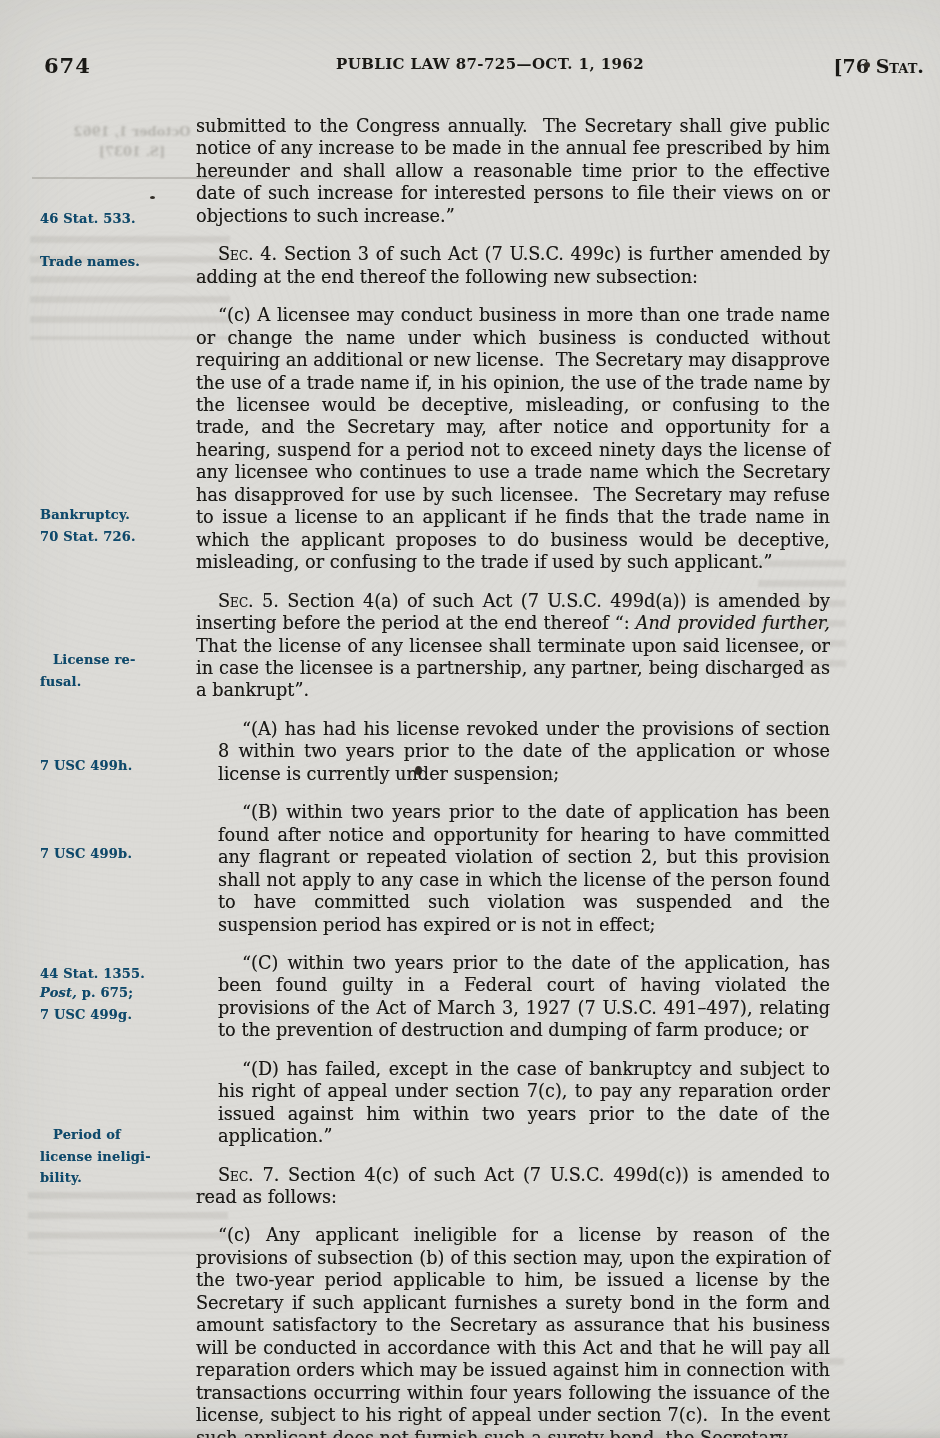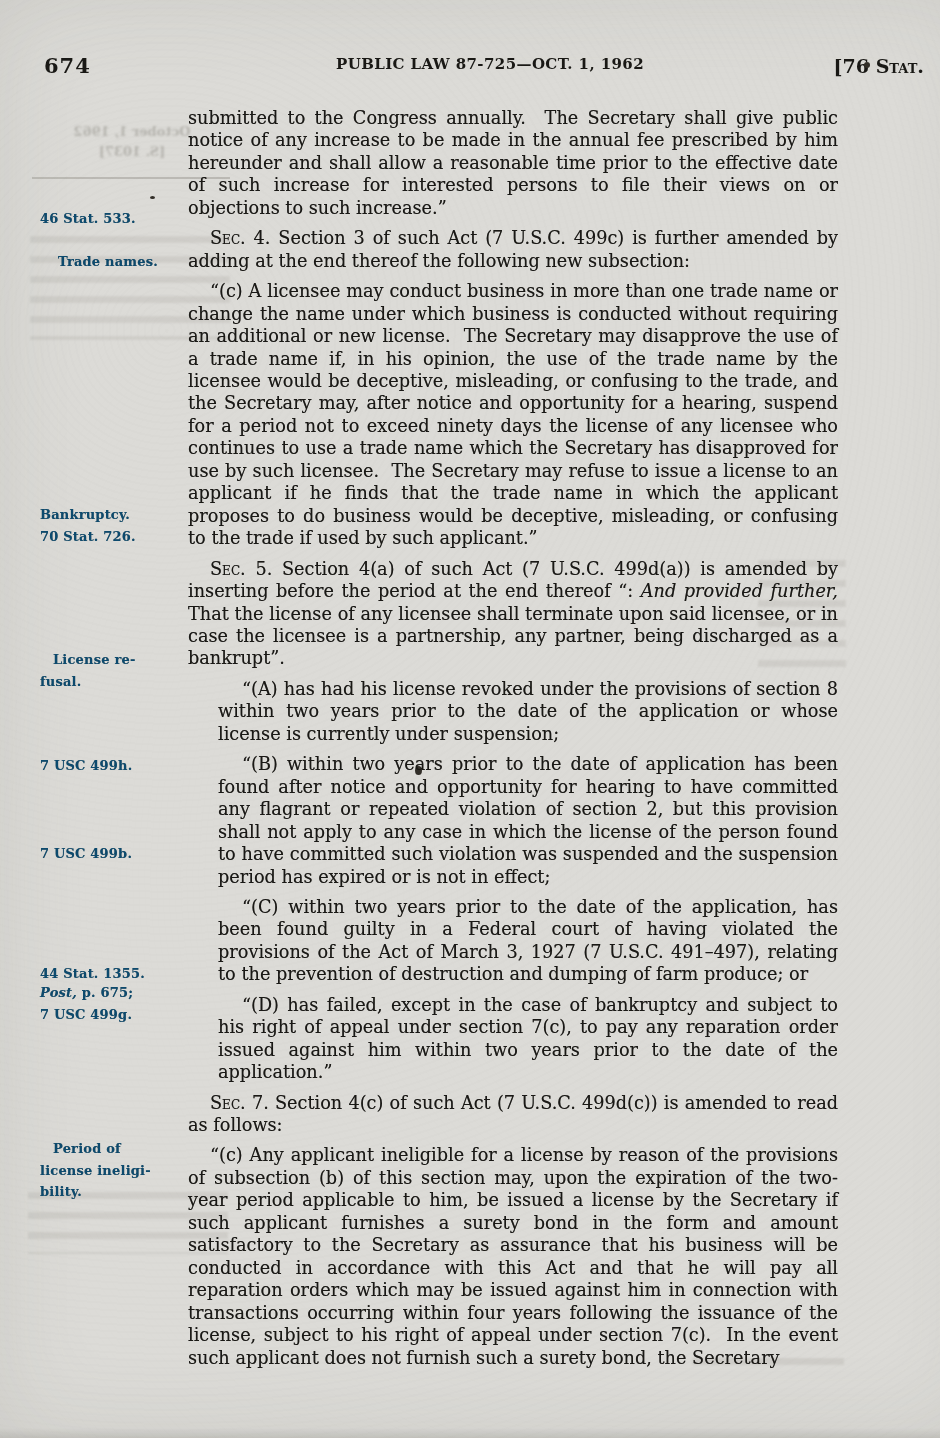--- a/index.html
+++ b/index.html
@@ -24,21 +24,21 @@
   
   .pagenum{position:absolute;left:44px;top:53px;font-size:21px;font-weight:700;letter-spacing:1px;}
   .htitle{position:absolute;left:0;right:0;top:55px;text-align:center;font-size:15px;font-weight:700;letter-spacing:.4px;}
   .hstat{position:absolute;right:56px;top:55px;font-size:19px;font-weight:700;}
   .sc{font-variant:small-caps;}
   .i{font-style:italic;}
   
   .statute{position:absolute;left:180px;top:99px;width:666px;
     font-size:17.7px;line-height:22.45px;text-align:justify;
     text-shadow:0 0 .6px rgba(25,24,21,.5);}
-  .statute p{margin:8px;}
+  .statute p{margin:16px;}
   .statute p.cont{text-indent:0;}
   .statute p.sec{text-indent:22px;}
   .statute p.clause{margin-left:38px;text-indent:24px;}
   
   .mnote{position:absolute;left:40px;width:136px;font-size:13px;line-height:21.5px;
     font-weight:700;color:#0c4a6e;letter-spacing:.2px;text-shadow:0 0 .5px rgba(43,40,34,.45);}
   .mnote.ifirst .mline:first-child{padding-left:13px;}
   .mline{white-space:nowrap;}
   
   .ghost-date{position:absolute;transform:scaleX(-1);filter:blur(1.2px);opacity:.5;
@@ -84,21 +84,21 @@
       <p class="clause"><span>“(C) within two years prior to the date of the application, has been found guilty in a Federal court of having violated the provisions of the Act of March 3, 1927 (7 U.S.C. 491–497), relating to the prevention of destruction and dumping of farm produce; or</span></p>
       <p class="clause"><span>“(D) has failed, except in the case of bankruptcy and subject to his right of appeal under section 7(c), to pay any reparation order issued against him within two years prior to the date of the application.”</span></p>
       <p class="sec"><span class="sc">Sec.</span><span> 7. Section 4(c) of such Act (7 U.S.C. 499d(c)) is amended to read as follows:</span></p>
       <p class="sec"><span>“(c) Any applicant ineligible for a license by reason of the provisions of subsection (b) of this section may, upon the expiration of the two-year period applicable to him, be issued a license by the Secretary if such applicant furnishes a surety bond in the form and amount satisfactory to the Secretary as assurance that his business will be conducted in accordance with this Act and that he will pay all reparation orders which may be issued against him in connection with transactions occurring within four years following the issuance of the license, subject to his right of appeal under section 7(c).&nbsp; In the event such applicant does not furnish such a surety bond, the Secretary</span></p>
     </div>
 
   <div>
       <div class="mnote" style="top: 208px;">
         <div class="mline"><span>46 Stat. 533.</span></div>
       </div>
-      <div class="mnote" style="top: 251px; text-align: center;">
+      <div class="mnote" style="top: 251px;">
         <div class="mline"><span>Trade names.</span></div>
       </div>
       <div class="mnote" style="top: 504px;">
         <div class="mline"><span>Bankruptcy.</span></div>
         <div class="mline"><span>70 Stat. 726.</span></div>
       </div>
       <div class="mnote ifirst" style="top: 649px;">
         <div class="mline"><span>License re-</span></div>
         <div class="mline"><span>fusal.</span></div>
       </div>
@@ -108,21 +108,21 @@
       <div class="mnote" style="top: 843px;">
         <div class="mline"><span>7 USC 499b.</span></div>
       </div>
       <div class="mnote" style="top: 963px;">
         <div class="mline"><span>44 Stat. 1355.</span></div>
       </div>
       <div class="mnote" style="top: 982px;">
         <div class="mline"><span class="i">Post,</span><span> p. 675;</span></div>
         <div class="mline"><span>7 USC 499g.</span></div>
       </div>
-      <div class="mnote ifirst" style="top: 1124px; margin-top: 14px;">
+      <div class="mnote ifirst" style="top: 1124px;">
         <div class="mline"><span>Period of</span></div>
         <div class="mline"><span>license ineligi-</span></div>
         <div class="mline"><span>bility.</span></div>
       </div>
     </div>
 
   <div class="noise"></div>
   <div class="bottom-edge"></div>
 </div>
 

